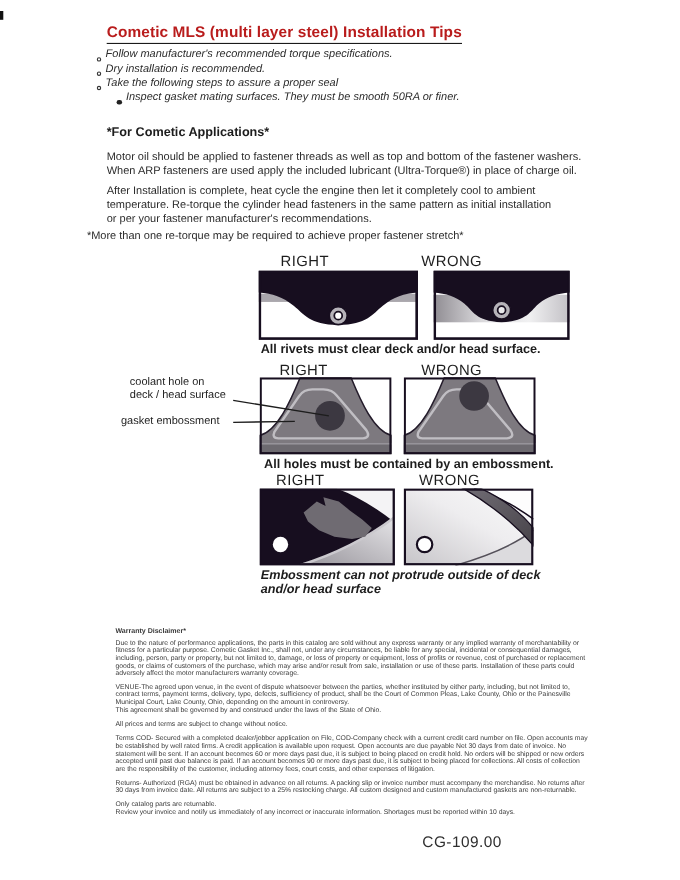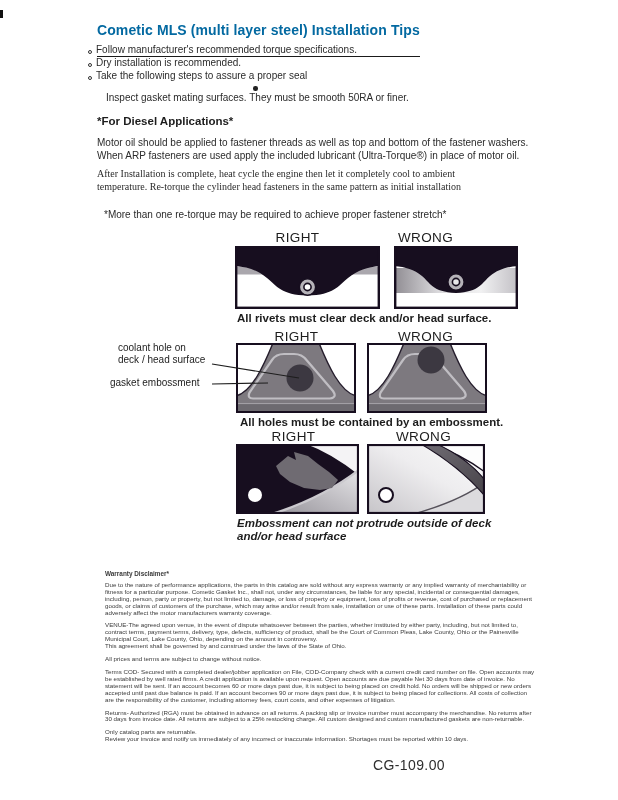--- a/index.html
+++ b/index.html
@@ -9,32 +9,32 @@
   }
   *{margin:0;padding:0;box-sizing:border-box;}
   html,body{background:#fff;}
   body{
     width:618px;height:800px;position:relative;overflow:hidden;
     font-family:"Liberation Sans","DejaVu Sans",sans-serif;
     color:var(--ink);
   }
   .abs{position:absolute;}
   .title{
-    font-size:14px;font-weight:bold;color:#0369a1;
-    border-bottom:1.6px solid #1a1a1a;padding-bottom:18px;display:inline-block;
+    font-size:14px;font-weight:bold;color:#b91c1c;
+    border-bottom:1.6px solid #1a1a1a;padding-bottom:2px;display:inline-block;
     letter-spacing:.1px;
   }
   .bullets{font-size:10px;line-height:13px;}
-  .brow{display:flex;align-items:center;white-space:nowrap;}
+  .brow{display:flex;align-items:flex-end;white-space:nowrap;font-style:italic;}
   .bm{width:4px;height:4px;border:1px solid #333;border-radius:50%;margin:4px 4px 0 0;flex:0 0 auto;}
-  .sub{margin-left:18px;flex-direction:column;}
+  .sub{margin-left:18px;}
   .bm2{width:4.5px;height:4.5px;background:#222;border-radius:50%;margin:4px 4px 0 0;flex:0 0 auto;}
   .h2{font-size:11.5px;font-weight:bold;color:#1d1d1d;}
   .para{font-size:10px;line-height:13.2px;white-space:nowrap;}
-  .dlabel{font-size:13.5px;letter-spacing:.4px;color:#1d1d1d;text-align:center;}
+  .dlabel{font-size:13.5px;letter-spacing:.4px;color:#1d1d1d;}
   .cap{font-size:11.5px;font-weight:bold;color:#1d1d1d;line-height:13px;white-space:nowrap;}
   .callout{font-size:10px;line-height:11.5px;color:#1d1d1d;text-align:left;}
   .fine{font-size:6.2px;line-height:6.9px;color:#3a3a3a;white-space:nowrap;}
   .fine-h{font-size:6.4px;font-weight:bold;margin-bottom:4px;}
   .fine-block{margin-bottom:6px;}
   .pagenum{font-size:14px;color:#2e2e2e;letter-spacing:.4px;text-align:center;}
   .edge{background:#111;}
   svg{display:block;}
 </style>
 </head>
@@ -58,30 +58,31 @@
   <div class="brow">
       <span class="bm"></span>
       <span>Take the following steps to assure a proper seal</span>
     </div>
   <div class="brow sub">
       <span class="bm2"></span>
       <span>Inspect gasket mating surfaces.  They must be smooth 50RA or finer.</span>
     </div>
 </div>
 
-<div class="abs h2" style="left:97px;top:115px;">*For Diesel Applications*</div>
+<div class="abs h2" style="left:97px;top:115px;">*For Cometic Applications*</div>
 <div class="abs para" style="left:97px;top:136px;">
     <div>Motor oil should be applied to fastener threads as well as top and bottom of the fastener washers.</div>
-    <div>When ARP fasteners are used apply the included lubricant (Ultra-Torque®) in place of motor oil.</div>
-  </div>
-<div class="abs para" style="left:97px;top:167px;font-family:Liberation Serif, serif;">
+    <div>When ARP fasteners are used apply the included lubricant (Ultra-Torque®) in place of charge oil.</div>
+  </div>
+<div class="abs para" style="left:97px;top:167px;">
     <div>After Installation is complete, heat cycle the engine then let it completely cool to ambient</div>
     <div>temperature. Re-torque the cylinder head fasteners in the same pattern as initial installation</div>
-  </div>
-<div class="abs para" style="left:104px;top:208px;">*More than one re-torque may be required to achieve proper fastener stretch*</div>
+    <div>or per your fastener manufacturer's recommendations.</div>
+  </div>
+<div class="abs para" style="left:79px;top:208px;">*More than one re-torque may be required to achieve proper fastener stretch*</div>
 
 <div class="abs dlabel" style="left:255px;top:230px;width:85px;">RIGHT</div>
 <div class="abs dlabel" style="left:383px;top:230px;width:85px;">WRONG</div>
 
 <div class="abs" style="left:235px;top:246px;">
   <svg width="145" height="63" viewBox="0 0 145 63">
     <rect width="145" height="63" fill="#ffffff"></rect>
     <rect x="0" y="21" width="145" height="7.5" fill="#aaa7ad"></rect>
     <path d="M0,0 H145 V20 C132,21 123,24 113,32 C103,40 99,49 72.5,49.5 C46,49 42,40 32,32 C22,24 13,21 0,20 Z" fill="#170e1f"></path>
     <circle cx="72.5" cy="41" r="8.2" fill="#b6b3b9" stroke="#170e1f" stroke-width="1.6"></circle>
@@ -229,13 +230,13 @@
   <div class="fine-block">
       <div>Returns- Authorized (RGA) must be obtained in advance on all returns.  A packing slip or invoice number must accompany the merchandise.  No returns after</div>
       <div>30 days from invoice date.  All returns are subject to a 25% restocking charge.  All custom designed and custom manufactured gaskets are non-returnable.</div>
     </div>
   <div>
       <div>Only catalog parts are returnable.</div>
       <div>Review your invoice and notify us immediately of any incorrect or inaccurate information.  Shortages must be reported within 10 days.</div>
     </div>
 </div>
 
-<div class="abs pagenum" style="left:344px;top:757px;width:130px;">CG-109.00</div>
+<div class="abs pagenum" style="left:355px;top:757px;width:130px;">CG-109.00</div>
 
 </body></html>

